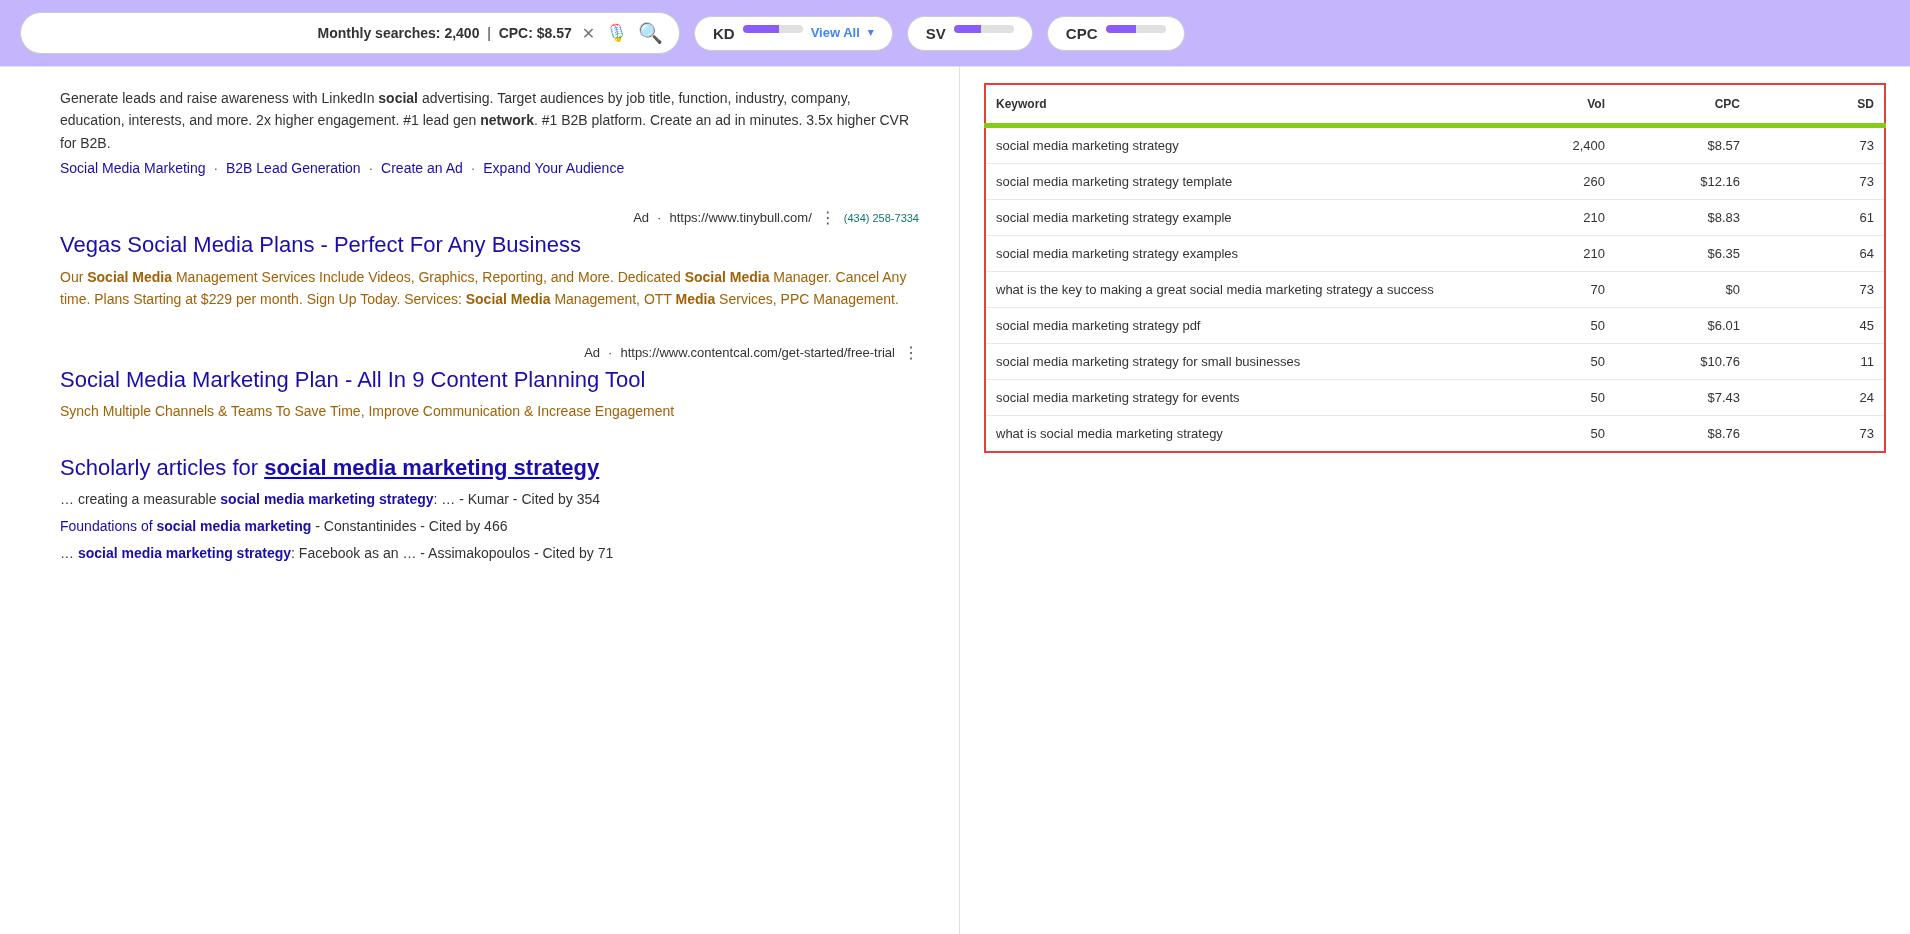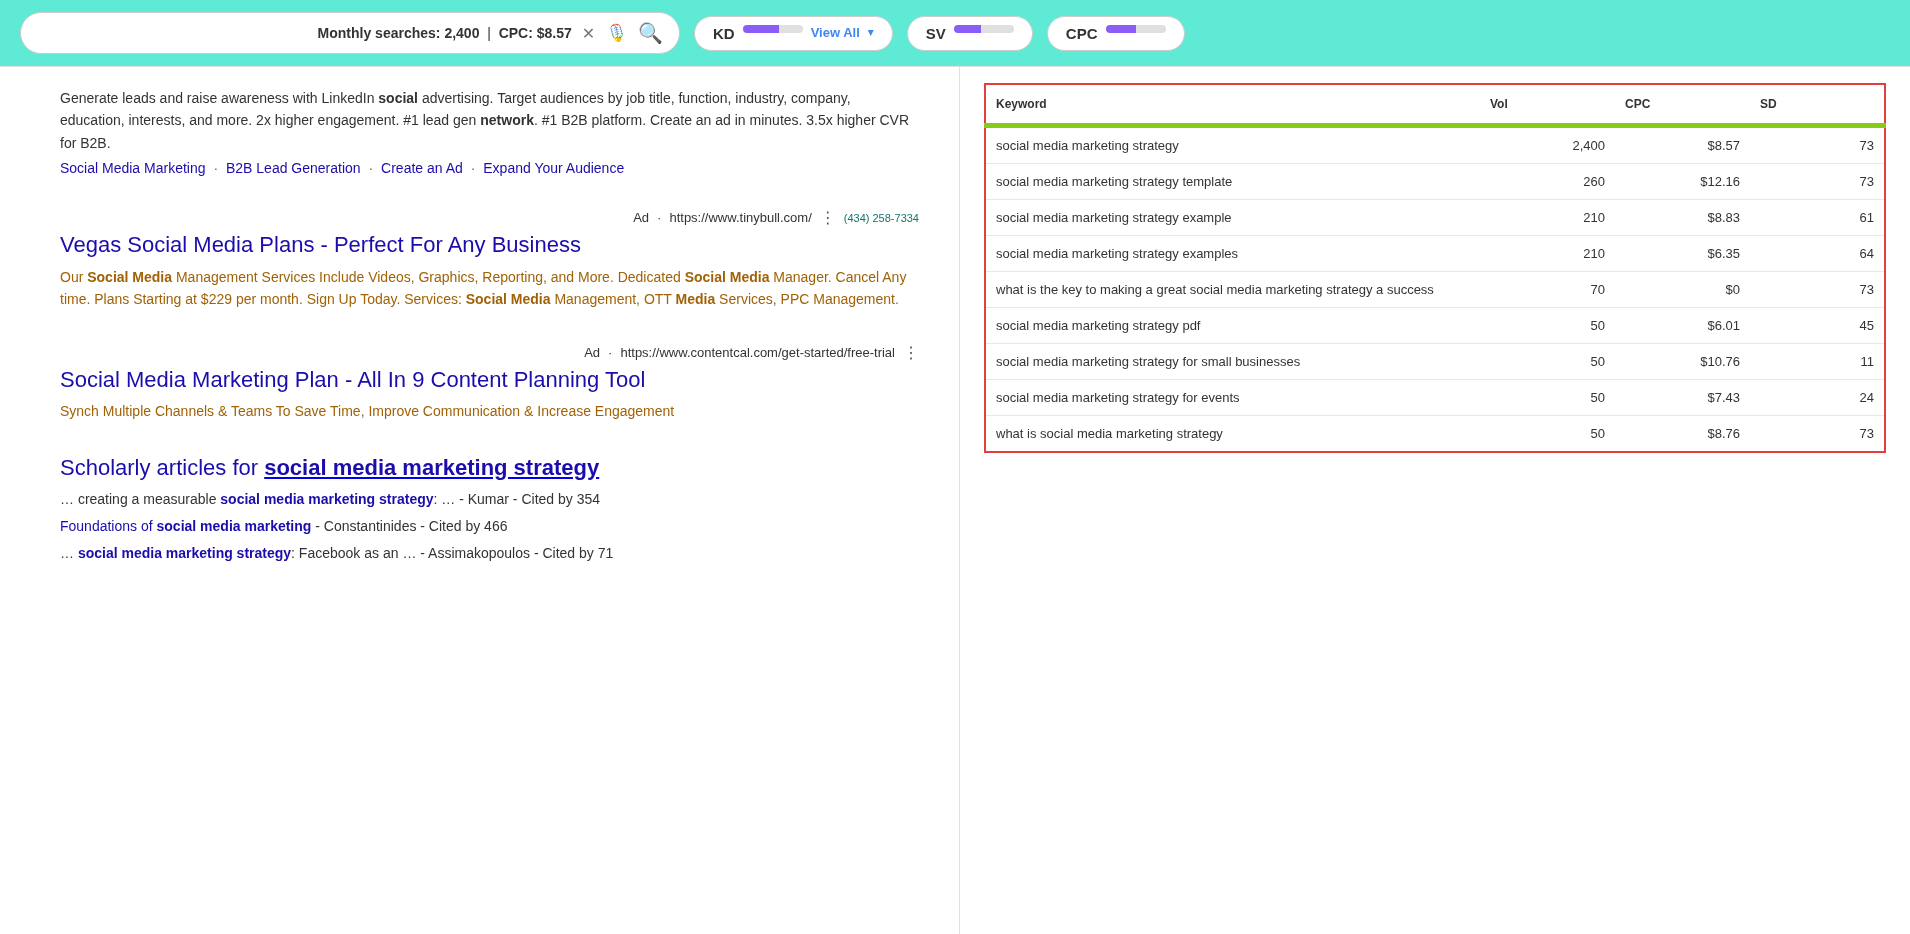--- a/index.html
+++ b/index.html
@@ -12,21 +12,21 @@
       flex-direction: column;
     }
 
     
     .top-bar {
       display: flex;
       align-items: center;
       padding: 12px 20px;
       gap: 14px;
       border-bottom: 1px solid #e0e0e0;
-      background: #5eead4;
+      background: #c4b5fd;
     }
     .search-box {
       display: flex;
       align-items: center;
       border: 1px solid #ccc;
       border-radius: 24px;
       padding: 8px 16px;
       flex: 0 0 660px;
       gap: 10px;
       background: #fff;
@@ -219,20 +219,21 @@
     }
     .keyword-table th {
       font-size: 12px;
       font-weight: 700;
       color: #333;
       text-align: left;
       padding: 12px 10px;
       border-bottom: 5px solid #84cc16;
     }
     .keyword-table th.right-align {
+      text-align: right;
     }
     .keyword-table td {
       font-size: 13px;
       color: #333;
       padding: 10px 10px;
       border-bottom: 1px solid #e8e8e8;
       vertical-align: top;
     }
     .keyword-table td.right-align {
       text-align: right;

